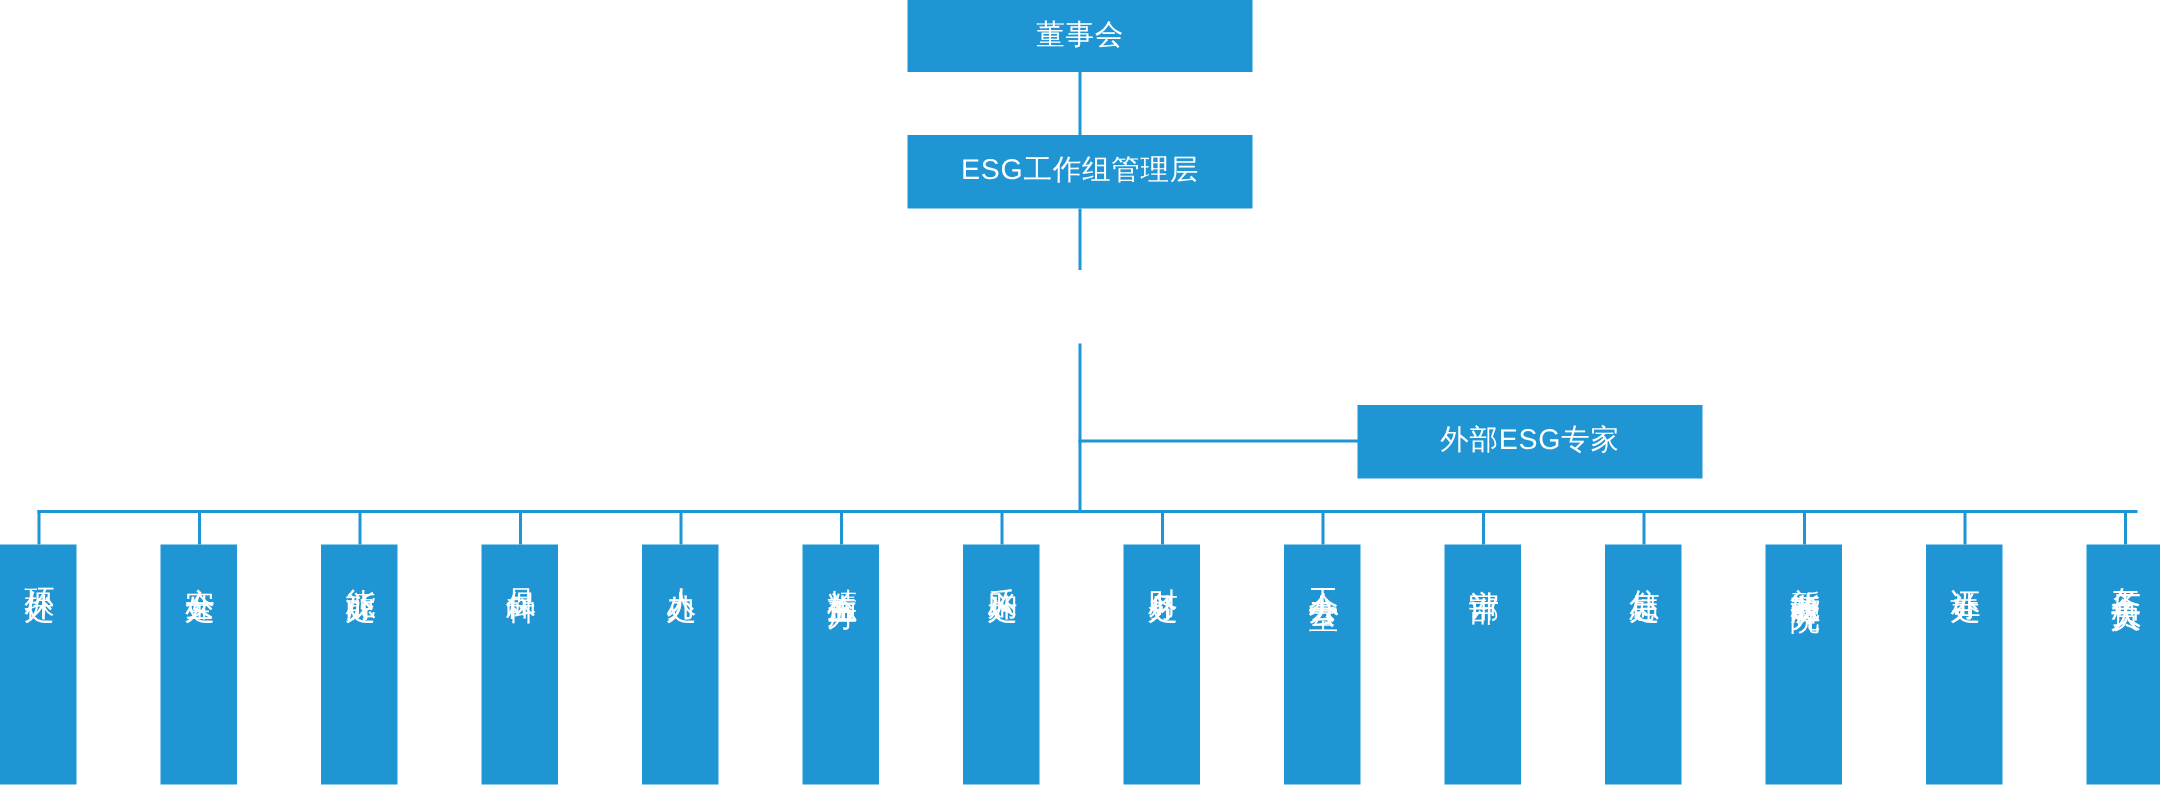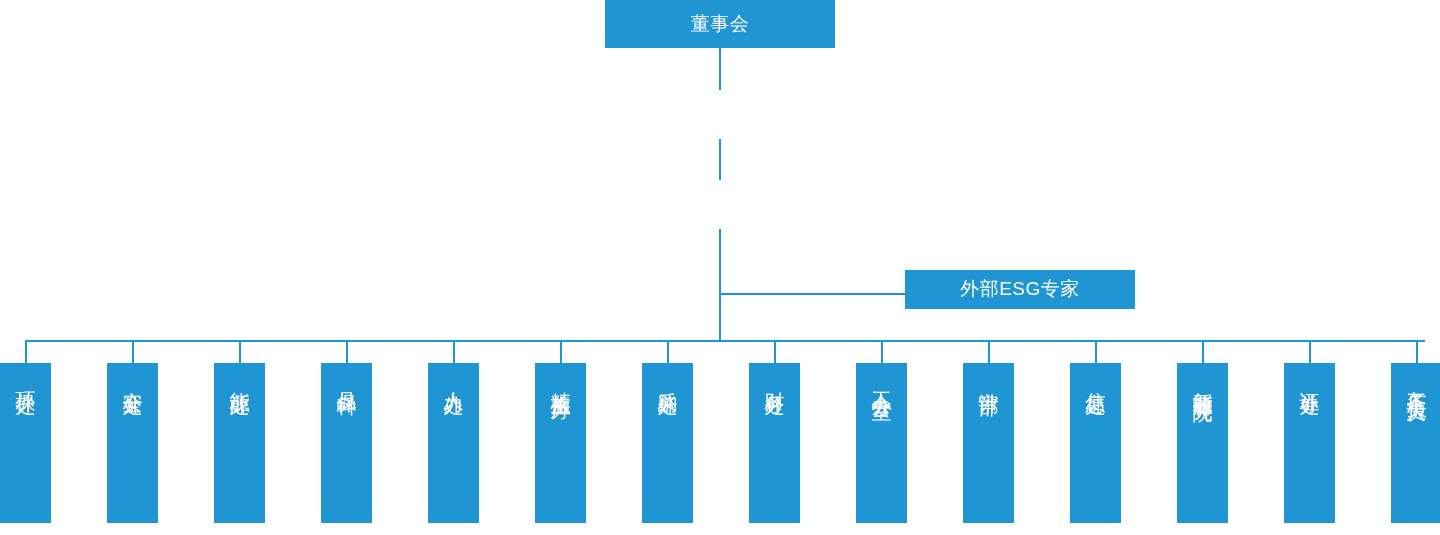--- a/index.html
+++ b/index.html
@@ -64,29 +64,32 @@
 <body>
 
 <div id="chart-root">
 
   <div class="node level-node" style="left:605px; top:0px; width:230px; height:48px;">
     <span>董事会</span>
   </div>
 
   <div class="conn conn-v" style="left:719px; top:48px; height:42px;"></div>
 
+  <div class="node level-node" style="left:605px; top:90px; width:230px; height:49px;">
+    <span>ESG工作组管理层</span>
+  </div>
 
   <div class="conn conn-v" style="left:719px; top:139px; height:41px;"></div>
 
 
   <div class="conn conn-v" style="left:719px; top:229px; height:112px;"></div>
 
   <div class="conn conn-h" style="left:719px; top:293px; width:187px;"></div>
 
-  <div class="node level-node" style="left:905px; top:270px; width:230px; height:39px;">
+  <div class="node level-node" style="left:905px; top:270px; width:230px; height:49px;">
     <span>外部ESG专家</span>
   </div>
 
   <div class="conn conn-h" style="left:25px; top:340px; width:1400px;"></div>
 
   <div class="conn conn-v" style="left:25px; top:340px; height:23px;"></div>
   <div class="conn conn-v" style="left:132px; top:340px; height:23px;"></div>
   <div class="conn conn-v" style="left:239px; top:340px; height:23px;"></div>
   <div class="conn conn-v" style="left:346px; top:340px; height:23px;"></div>
   <div class="conn conn-v" style="left:453px; top:340px; height:23px;"></div>

